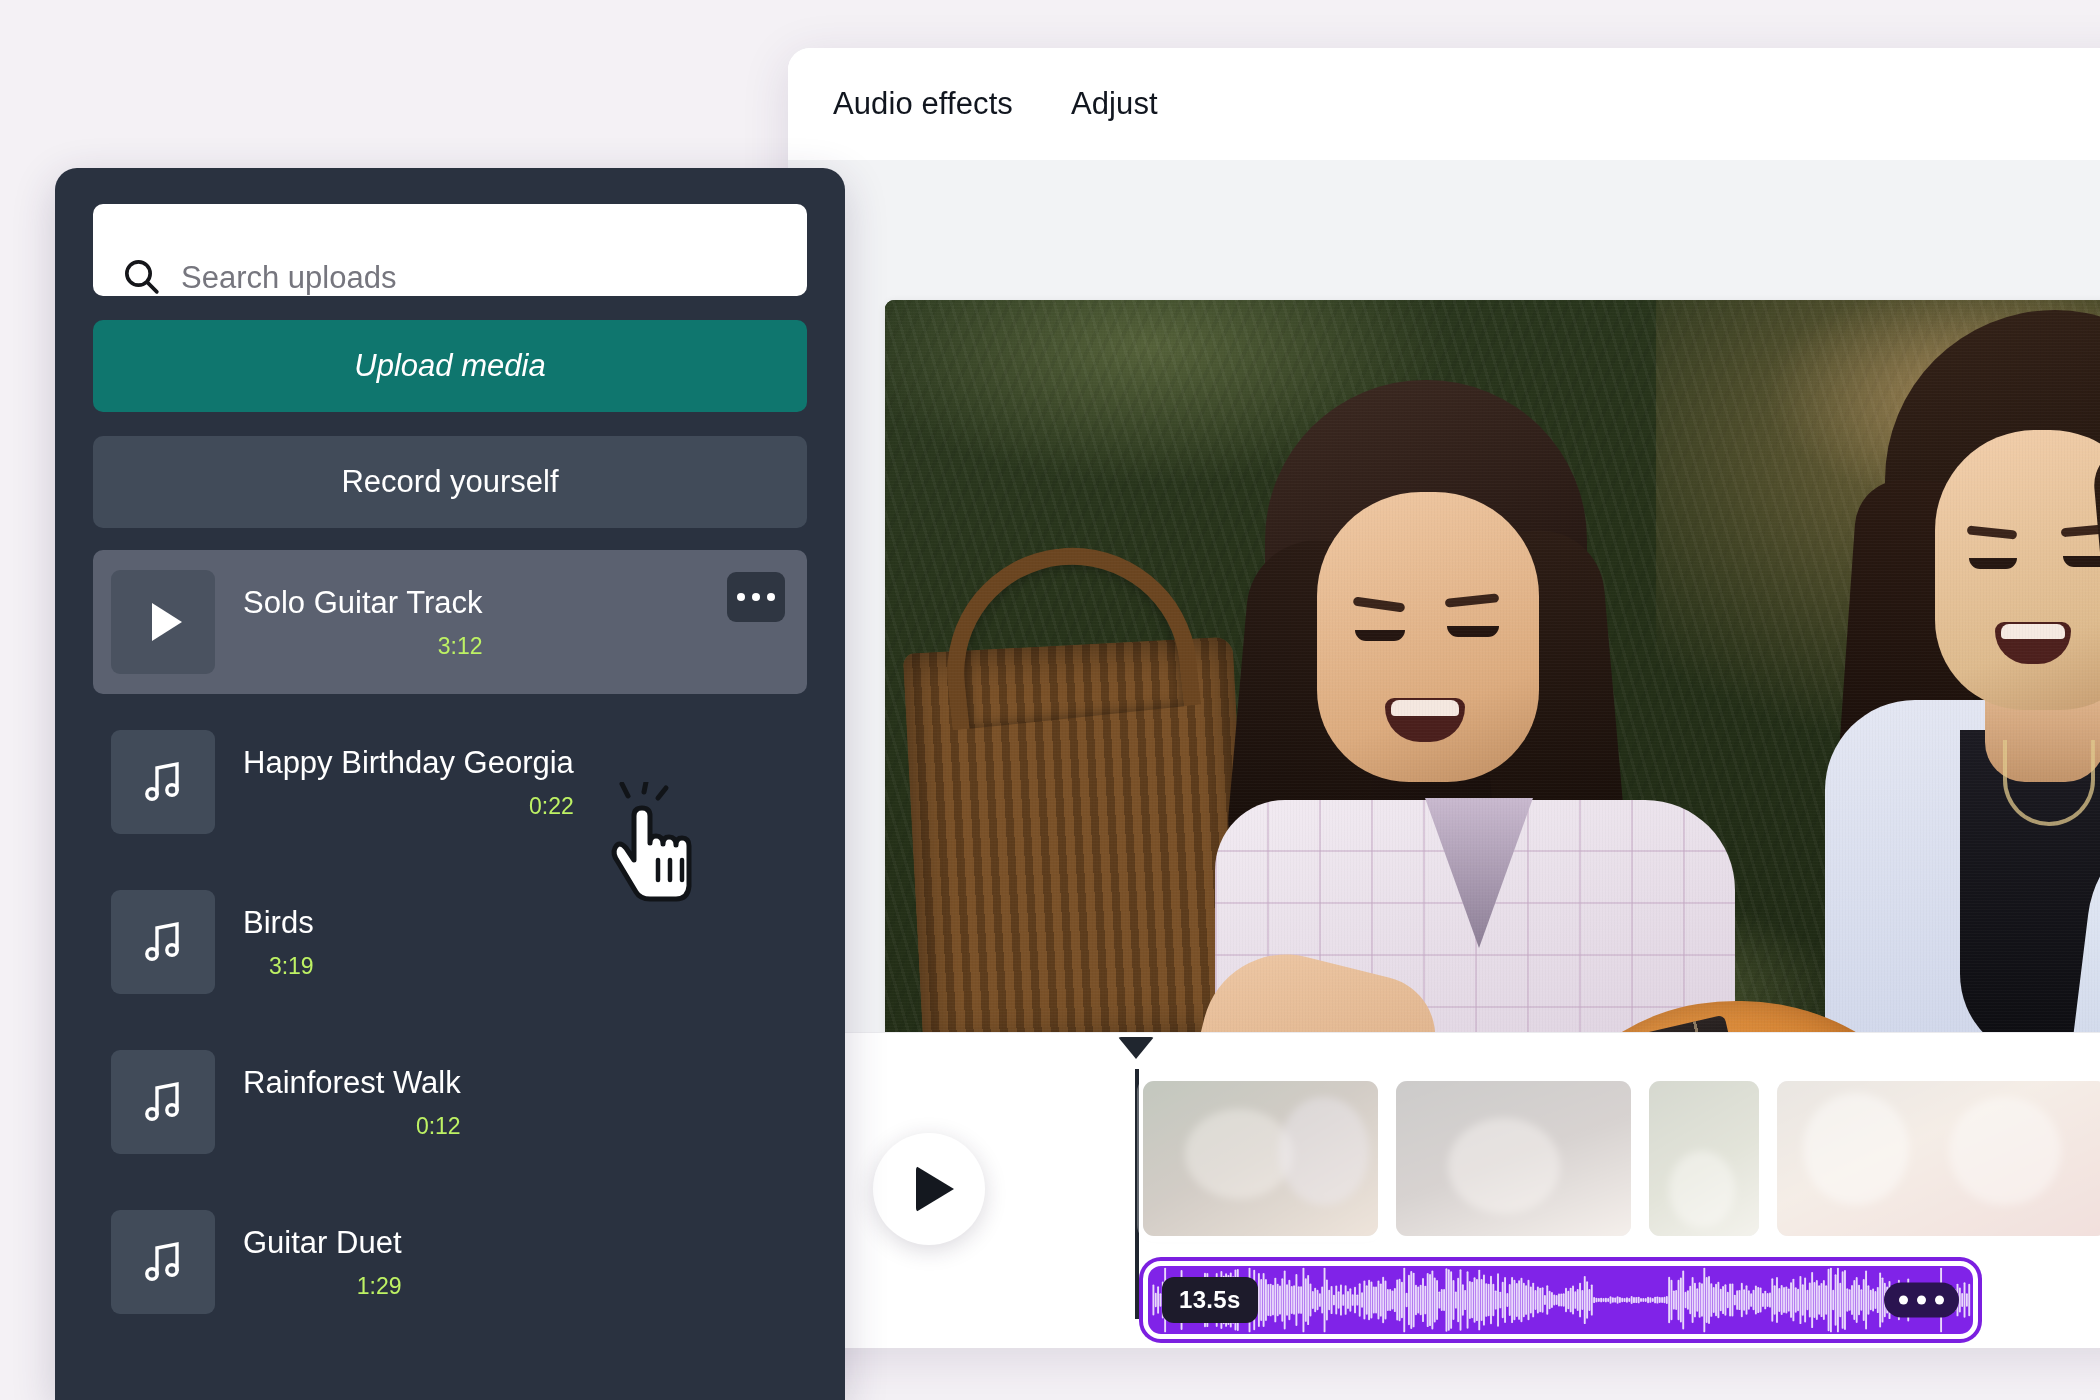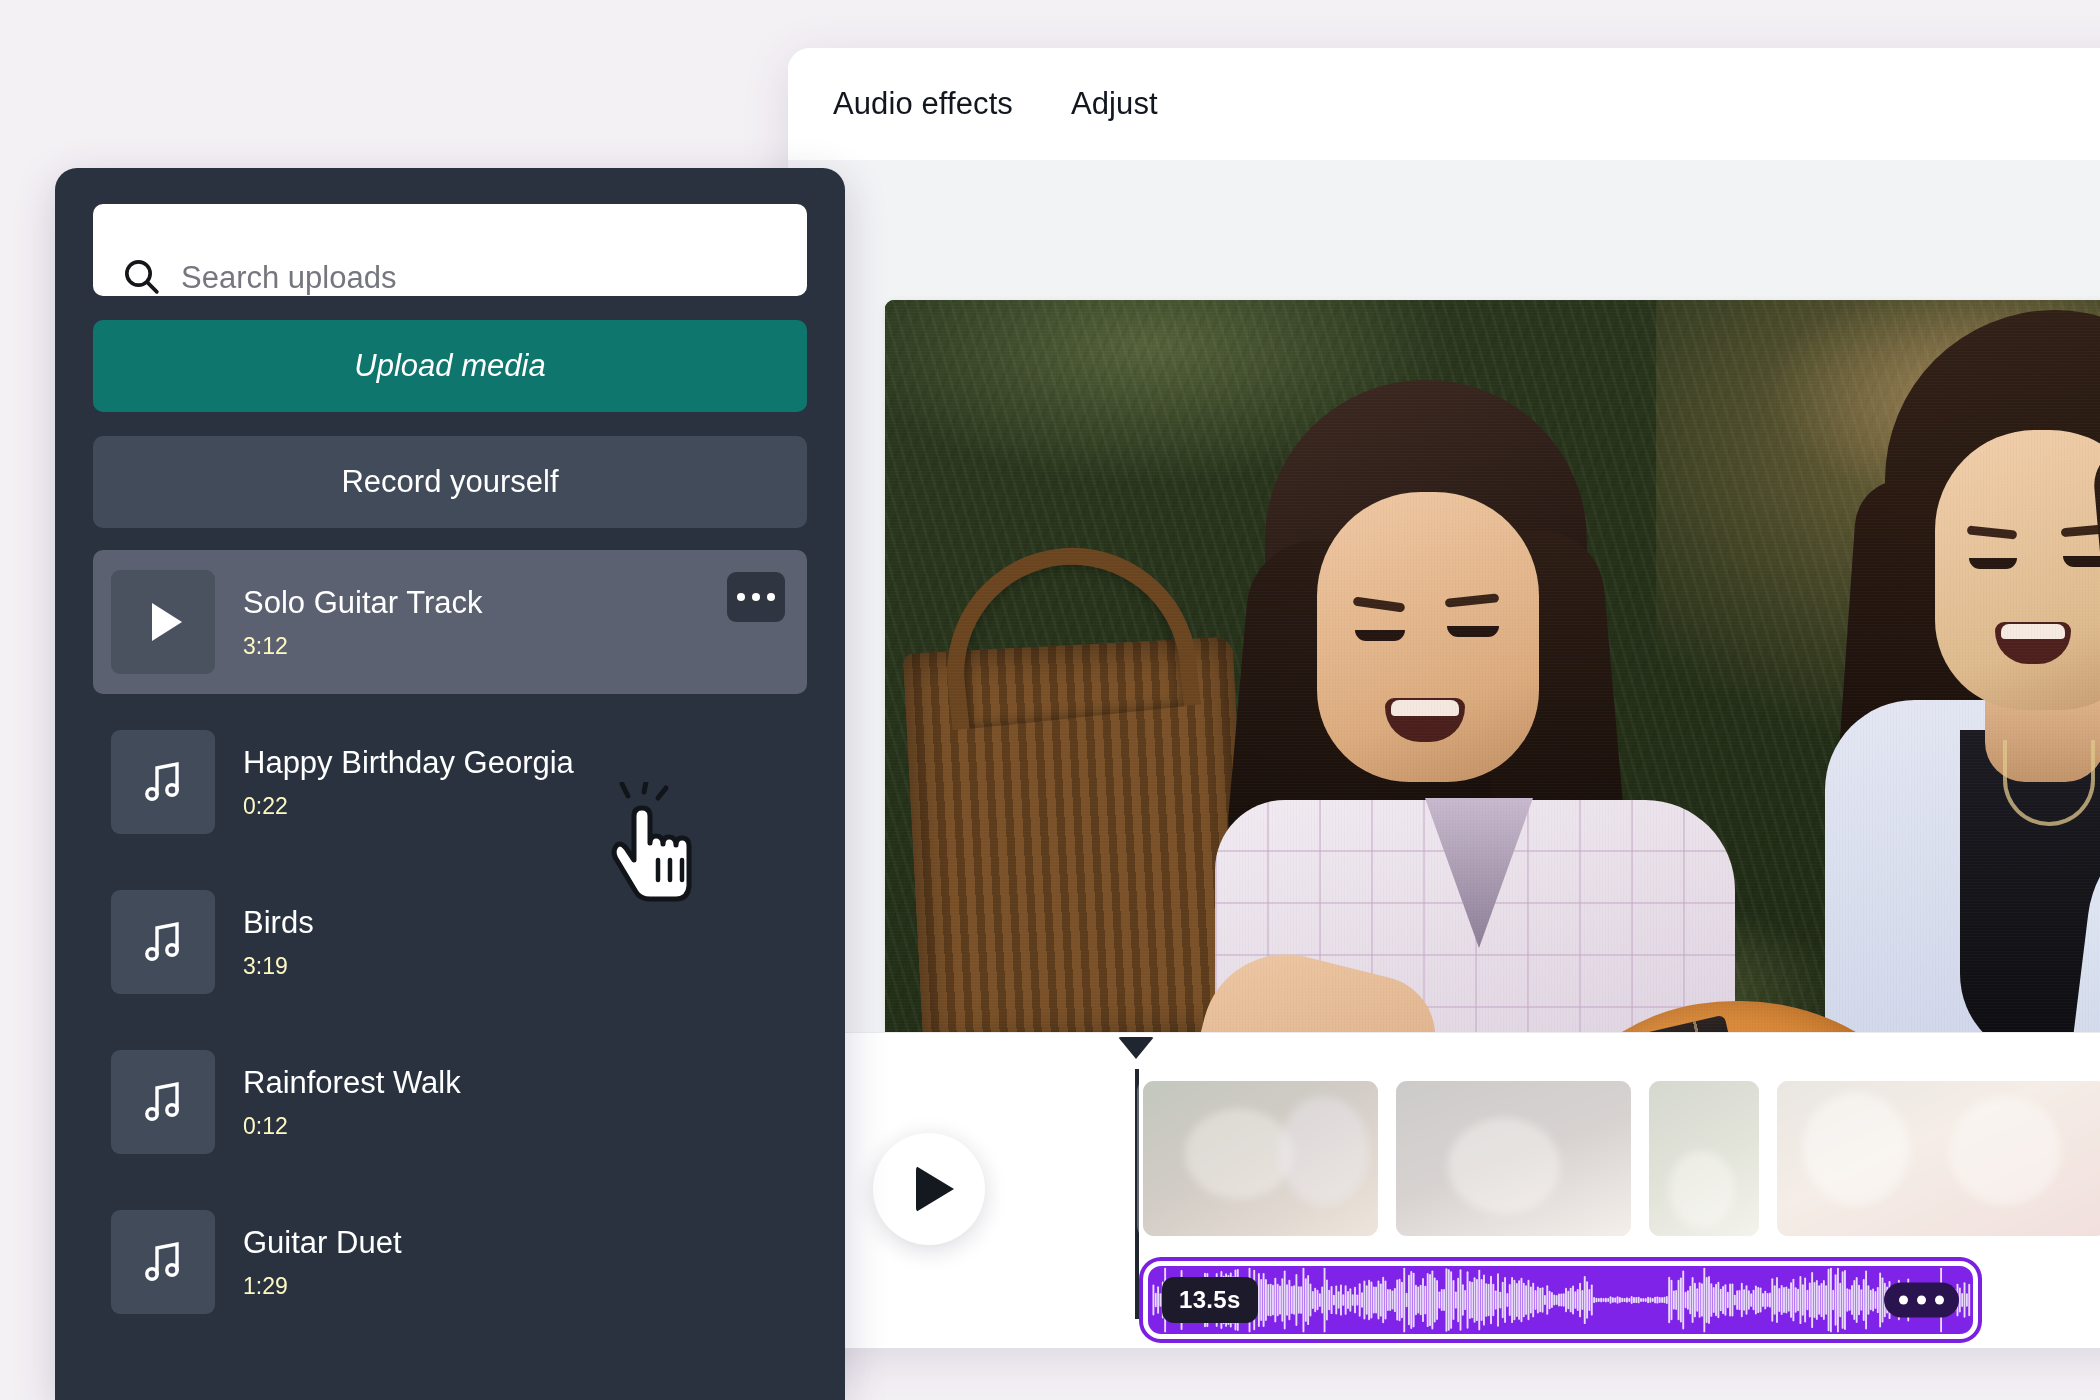--- a/index.html
+++ b/index.html
@@ -401,23 +401,23 @@
   }
   .audio-row.sel { background: #5b6170; }
   .a-thumb {
     width: 104px; height: 104px;
     background: #414b59;
     border-radius: 9px;
     flex: 0 0 auto;
     display: flex; align-items: center; justify-content: center;
   }
   .audio-row.sel .a-thumb { background: #4a5260; }
-  .a-meta { display: flex; flex-direction: column; gap: 12px; }
+  .a-meta { display: flex; flex-direction: column; gap: 12px; text-align: right; }
   .a-title { font-size: 31px; color: #ffffff; }
-  .a-dur { font-size: 23px; color: #fef9c3; }
+  .a-dur { font-size: 23px; color: #bef264; }
   .a-more {
     position: absolute; right: 22px; top: 22px;
     width: 58px; height: 50px;
     background: #2f3642;
     border-radius: 9px;
     display: flex; align-items: center; justify-content: center;
     gap: 7px;
     cursor: pointer;
   }
   .a-more i { width: 8px; height: 8px; border-radius: 50%; background: #fff; display: block; }

